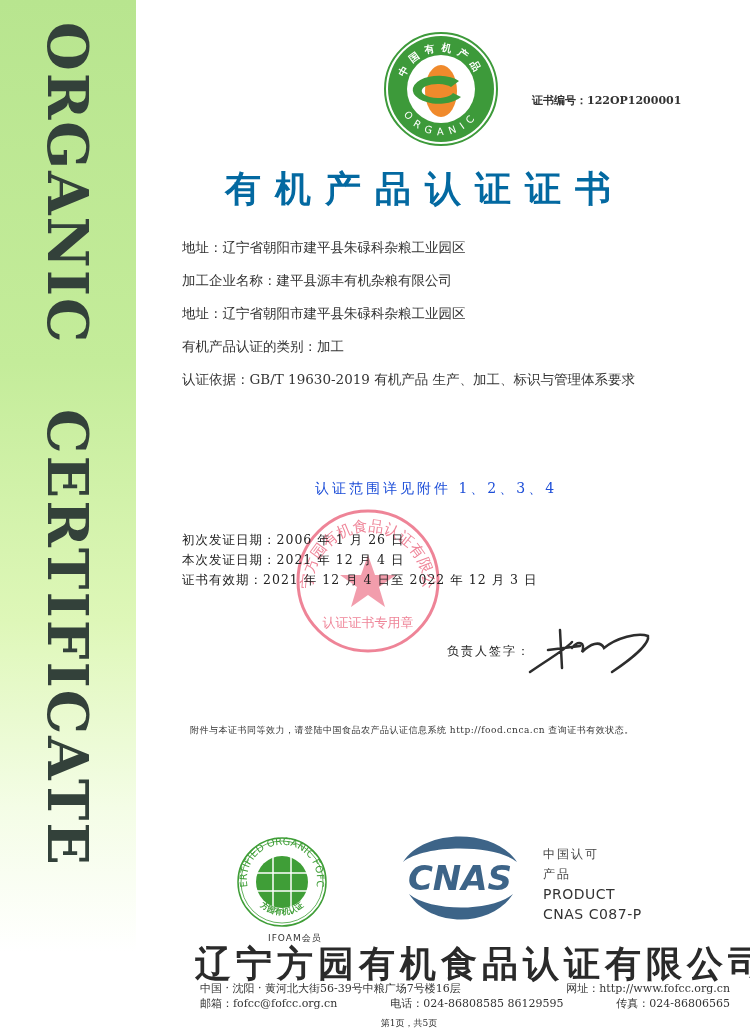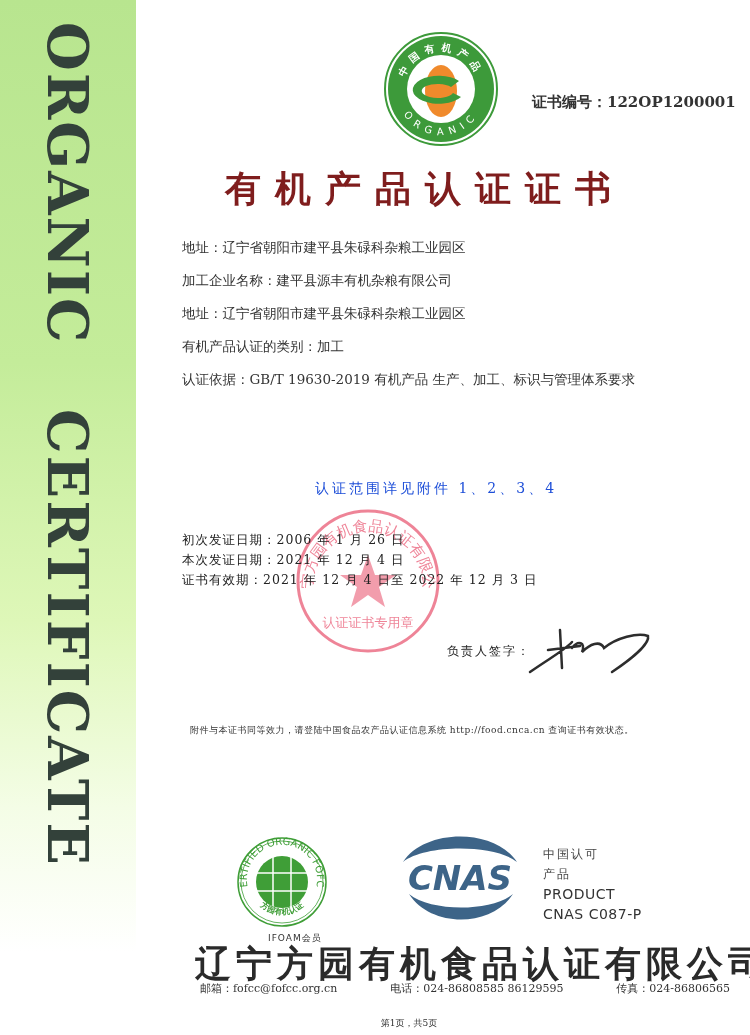--- a/index.html
+++ b/index.html
@@ -24,26 +24,26 @@
     white-space: nowrap;
     font-family: "DejaVu Serif", serif; font-weight: bold;
     font-size: 56px; letter-spacing: 2px; color: #33413a;
     line-height: 60px;
   }
   .seal-logo {
     position: absolute; left: 383px; top: 31px; width: 116px; height: 116px;
   }
   .cert-no {
     position: absolute; left: 532px; top: 93px;
-    font-size: 15px; font-weight: bold; color: #333;
+    font-size: 11px; font-weight: bold; color: #333;
   }
   .title {
     position: absolute; left: 0; right: 0; top: 165px;
     padding-left: 100px;
-    text-align: center; font-size: 36px; font-weight: bold; letter-spacing: 14px; color: #7f1d1d;
+    text-align: center; font-size: 36px; font-weight: bold; letter-spacing: 14px; color: #0369a1;
   }
   .fields { position: absolute; left: 182px; top: 237px; }
   .field {
     font-size: 13.5px; color: #333; height: 33px; line-height: 20px; white-space: nowrap;
   }
   .scope {
     position: absolute; left: 315px; top: 480px; font-size: 14px; letter-spacing: 3px; color: #1d4ed8;
   }
   .dates { position: absolute; left: 182px; top: 530px; }
   .date-row { font-size: 12.5px; height: 20px; line-height: 20px; color: #222; white-space: nowrap; letter-spacing: 1px; }
@@ -160,19 +160,23 @@
   <div class="zh">中国认可</div>
   <div class="zh">产品</div>
   <div class="en">PRODUCT</div>
   <div class="en">CNAS C087-P</div>
 </div>
 
 <div class="company">辽宁方园有机食品认证有限公司</div>
 
 <div class="contact">
   <div class="contact-row">
+    <span>中国 · 沈阳 · 黄河北大街56-39号中粮广场7号楼16层</span>
+    <span>网址：http://www.fofcc.org.cn</span>
+  </div>
+  <div class="contact-row">
     <span>邮箱：fofcc@fofcc.org.cn</span>
     <span>电话：024-86808585 86129595</span>
     <span>传真：024-86806565</span>
   </div>
 </div>
 
 <div class="page-no">第1页，共5页</div>
 
 </body></html>

